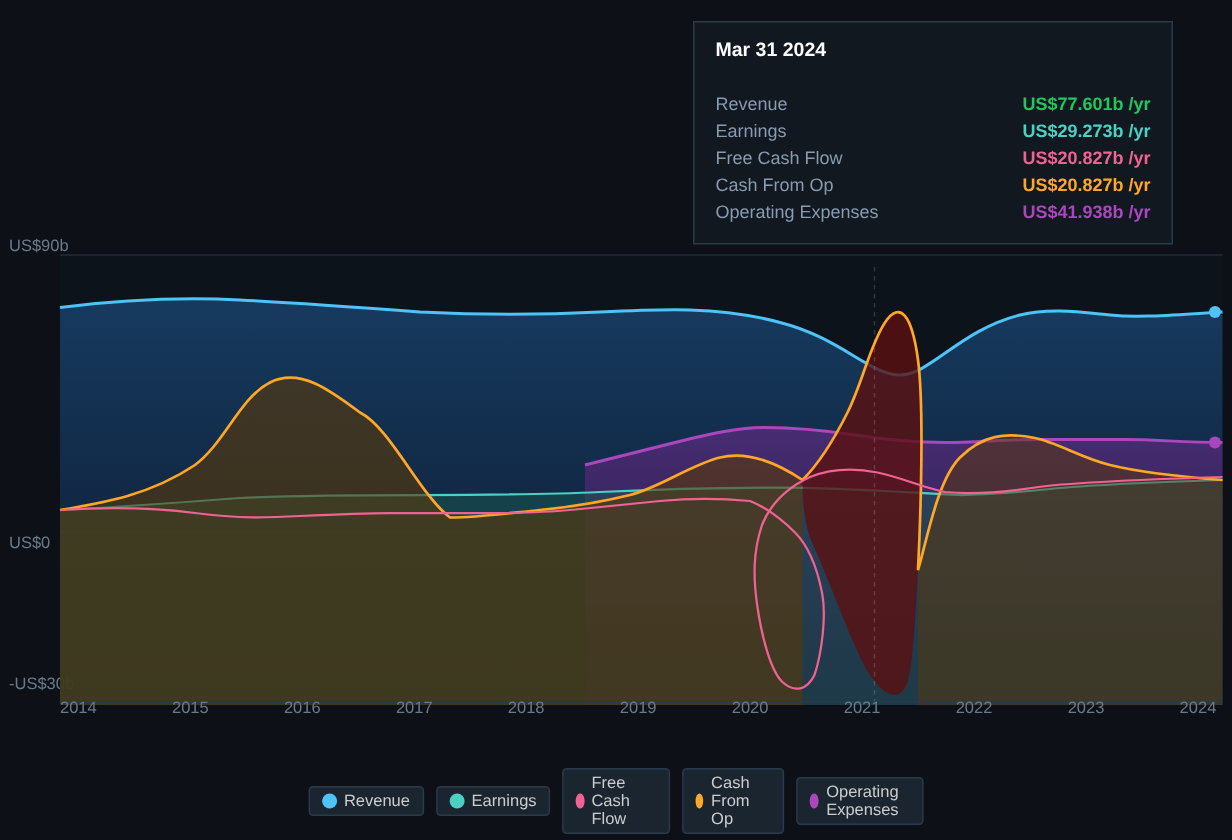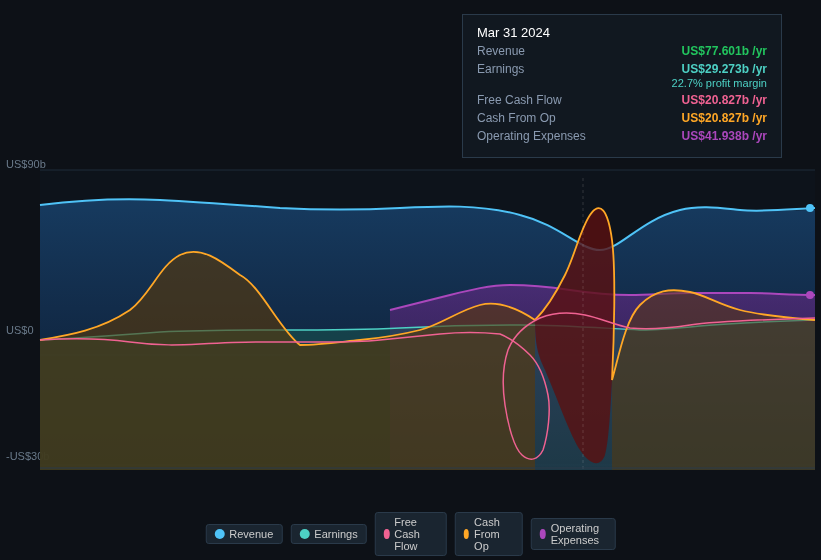--- a/index.html
+++ b/index.html
@@ -19,23 +19,23 @@
       top: 14px;
       left: 462px;
       background: #111820;
       border: 1px solid #2a3a4a;
       padding: 10px 14px;
       min-width: 320px;
       z-index: 10;
     }
     .tooltip-date {
       font-size: 13px;
-      font-weight: normal;
+      font-weight: bold;
       color: #fff;
-      margin-bottom: 4px;
+      margin-bottom: 22px;
     }
     .tooltip-row {
       display: flex;
       justify-content: space-between;
       align-items: center;
       font-size: 12px;
       margin-bottom: 4px;
     }
     .tooltip-label {
       color: #8a9ab0;
@@ -144,21 +144,20 @@
   <div class="tooltip-row">
     <span class="tooltip-label">Revenue</span>
     <span class="tooltip-value blue">US$77.601b /yr</span>
   </div>
 
   <div style="margin-bottom:4px;">
     <div class="earnings-line">
       <span class="tooltip-label">Earnings</span>
       <span class="tooltip-value teal">US$29.273b /yr</span>
     </div>
-    <div class="earnings-sub">22.7% profit margin</div>
   </div>
 
   <div class="tooltip-row">
     <span class="tooltip-label">Free Cash Flow</span>
     <span class="tooltip-value pink">US$20.827b /yr</span>
   </div>
 
   <div class="tooltip-row">
     <span class="tooltip-label">Cash From Op</span>
     <span class="tooltip-value orange">US$20.827b /yr</span>
@@ -166,21 +165,21 @@
 
   <div class="tooltip-row">
     <span class="tooltip-label">Operating Expenses</span>
     <span class="tooltip-value purple">US$41.938b /yr</span>
   </div>
 </div>
 
 <div class="chart-container">
 
   <span class="y-label" style="top: 158px;">US$90b</span>
-  <span class="y-label" style="top: 324px;">US$0</span>
+  <span class="y-label" style="top: 356px;">US$0</span>
   <span class="y-label" style="top: 450px;">-US$30b</span>
 
   <svg class="chart" viewBox="0 0 821 510" preserveAspectRatio="none">
     <defs>
 
       <linearGradient id="revGrad" x1="0" y1="0" x2="0" y2="1">
         <stop offset="0%" stop-color="#1a4a7a" stop-opacity="0.9"></stop>
         <stop offset="100%" stop-color="#0d2040" stop-opacity="0.7"></stop>
       </linearGradient>
 
@@ -227,20 +226,33 @@
 
     <path d="M40,340 C70,335 100,330 130,310 C150,295 160,265 180,255 C200,245 220,260 240,275 C260,285 280,330 300,345 C320,345 340,342 360,340 C380,338 400,335 420,330 C440,325 460,310 480,305 C500,300 520,310 535,320 C545,310 555,295 565,275 C575,255 580,230 590,215 C600,200 608,210 612,240 C616,270 614,340 612,380 C618,360 625,320 640,305 C655,290 670,288 690,292 C705,295 720,305 740,310 C760,315 790,318 815,320" fill="none" stroke="#ffa726" stroke-width="1.8"></path>
 
     <path d="M40,340 C70,338 100,338 130,342 C160,346 180,345 200,344 C220,343 240,342 260,342 C280,342 300,342 320,342 C340,342 360,342 380,340 C400,338 420,336 440,334 C460,332 480,332 500,334 C510,338 520,345 530,355 C540,365 545,380 548,395 C551,410 548,435 543,450 C538,460 530,462 522,455 C514,448 508,425 505,405 C502,385 502,368 508,350 C514,335 525,325 540,318 C555,312 570,312 585,315 C600,318 615,325 630,328 C650,330 670,328 690,325 C710,322 750,320 815,318" fill="none" stroke="#f06292" stroke-width="1.5"></path>
 
     <line x1="583" y1="178" x2="583" y2="470" stroke="rgba(255,255,255,0.15)" stroke-width="1" stroke-dasharray="3,3"></line>
 
     <line x1="40" y1="468" x2="815" y2="468" stroke="#2a3a4a" stroke-width="1"></line>
   </svg>
 
+  <div class="x-labels">
+    <span class="x-label">2014</span>
+    <span class="x-label">2015</span>
+    <span class="x-label">2016</span>
+    <span class="x-label">2017</span>
+    <span class="x-label">2018</span>
+    <span class="x-label">2019</span>
+    <span class="x-label">2020</span>
+    <span class="x-label">2021</span>
+    <span class="x-label">2022</span>
+    <span class="x-label">2023</span>
+    <span class="x-label">2024</span>
+  </div>
 </div>
 
 <div class="legend">
   <div class="legend-item">
     <div class="legend-dot" style="background:#4fc3f7;"></div>
     <span>Revenue</span>
   </div>
   <div class="legend-item">
     <div class="legend-dot" style="background:#4dd0c4;"></div>
     <span>Earnings</span>

